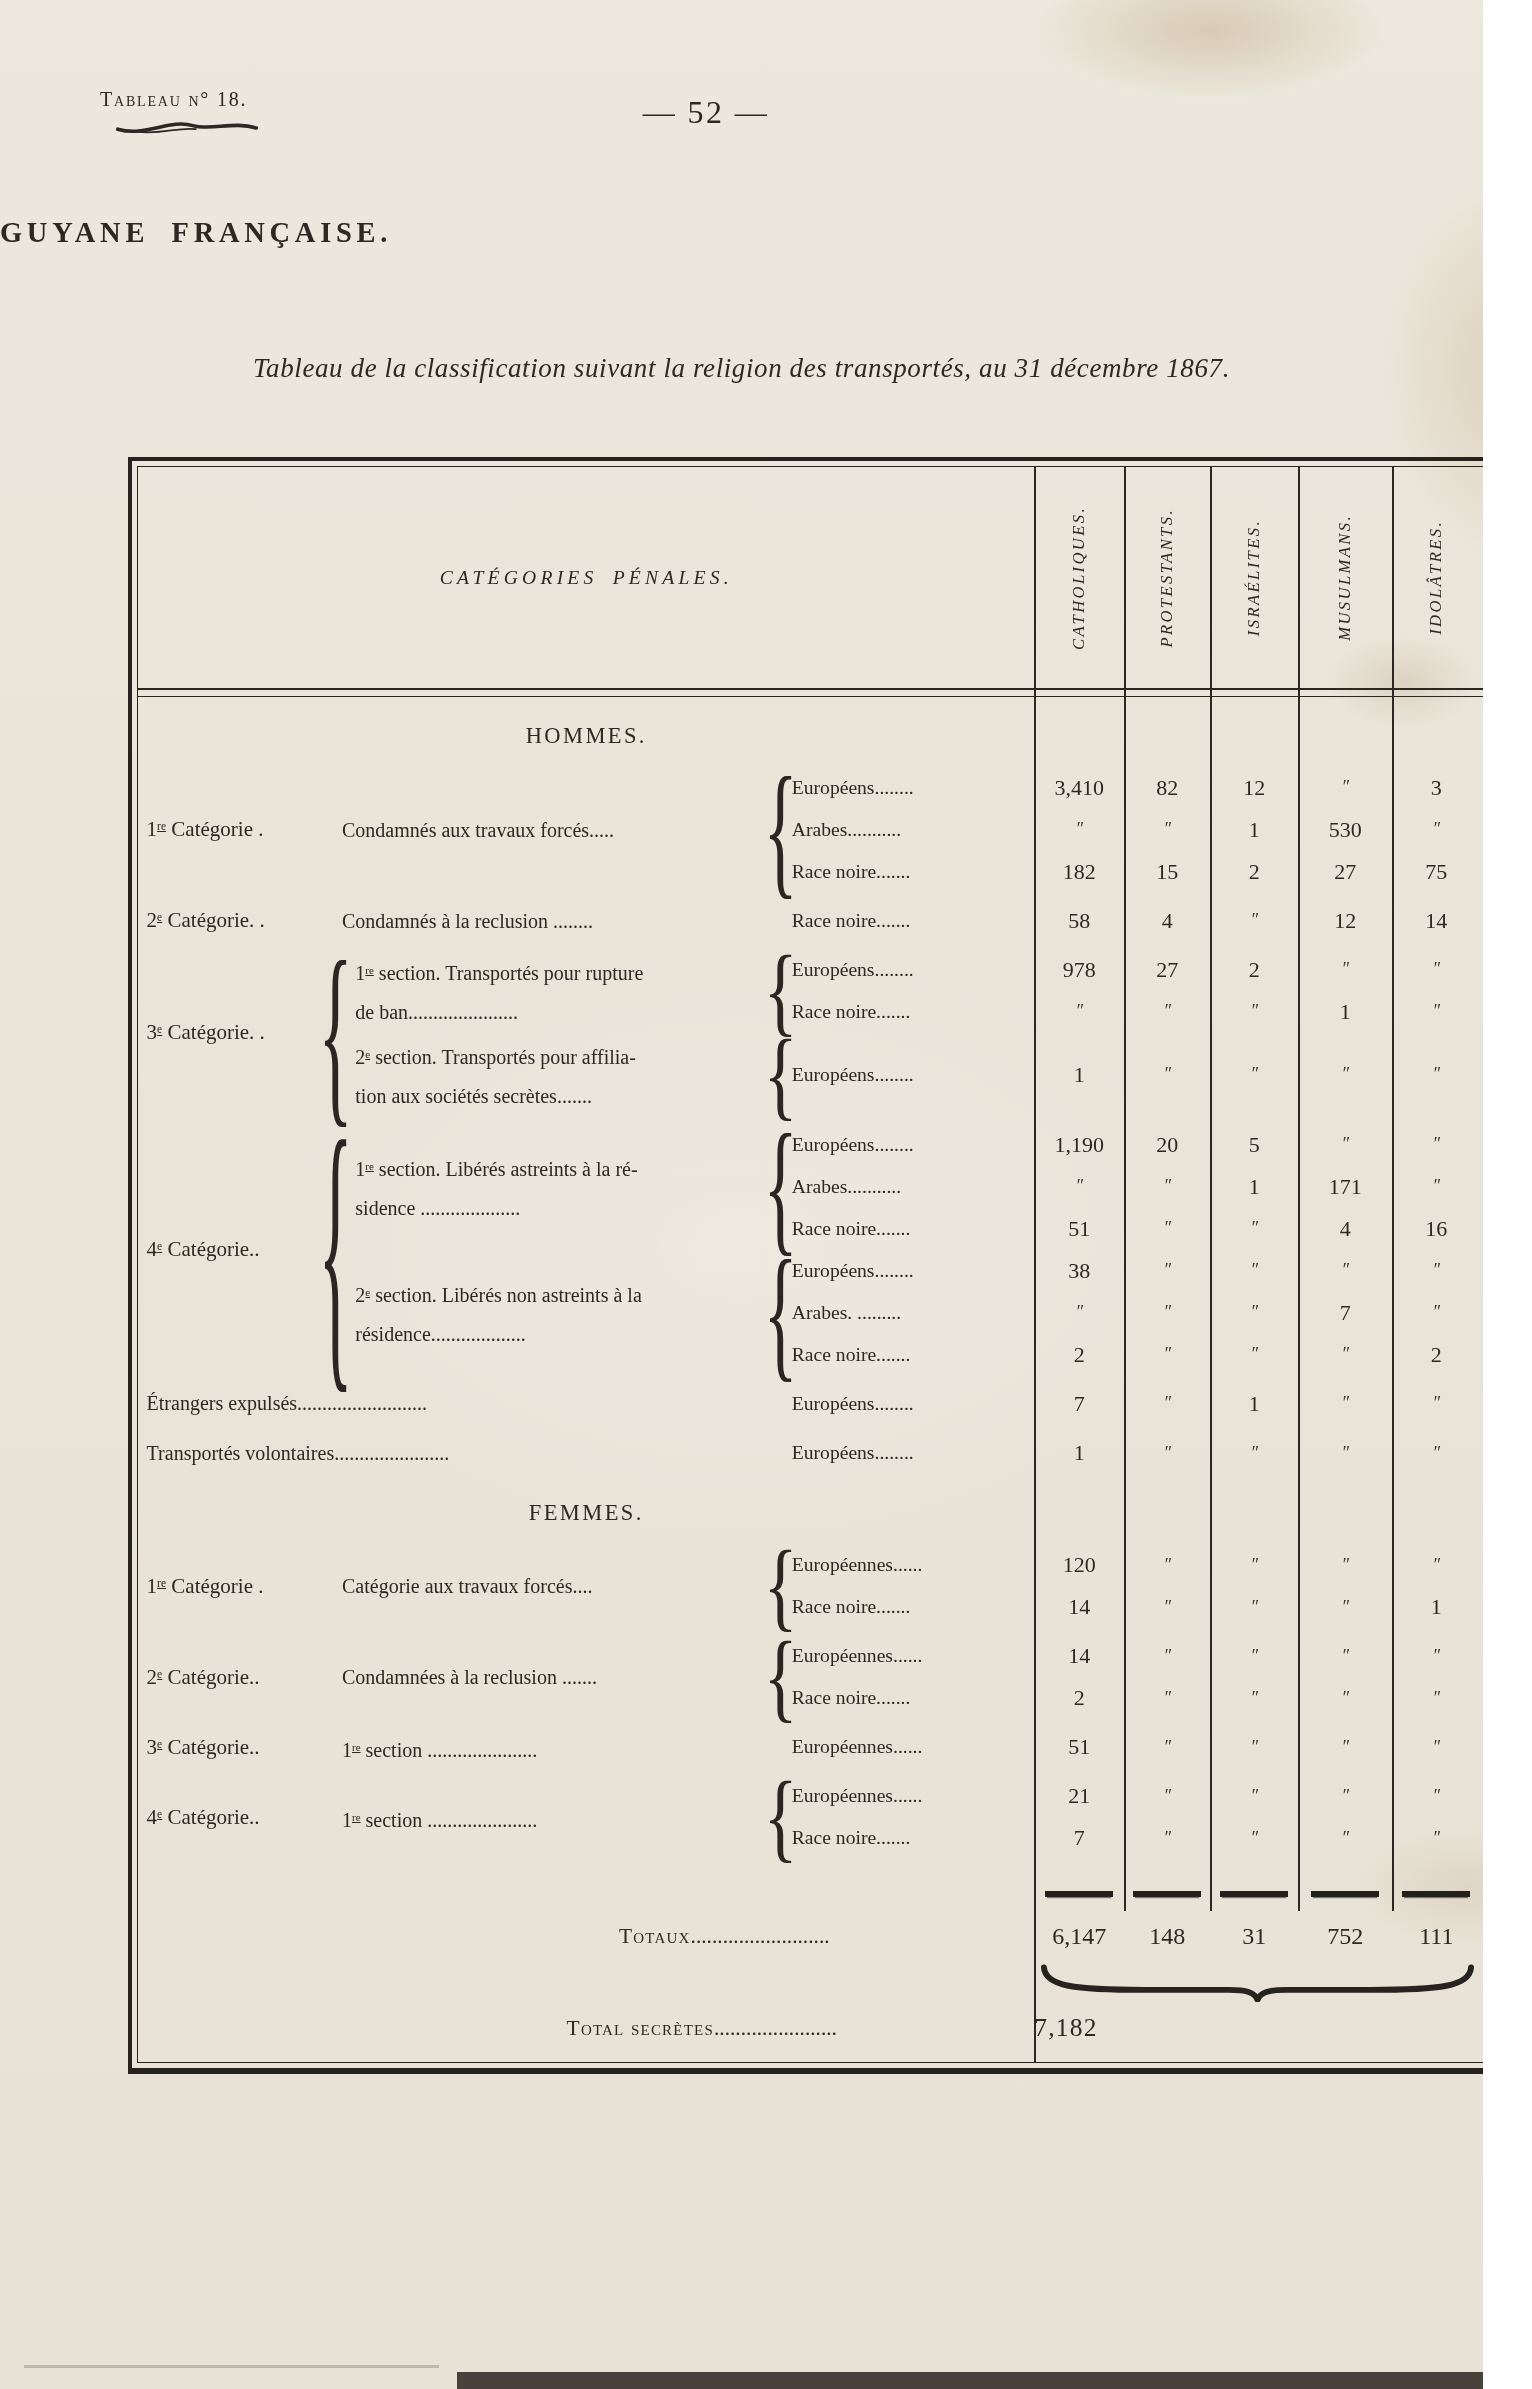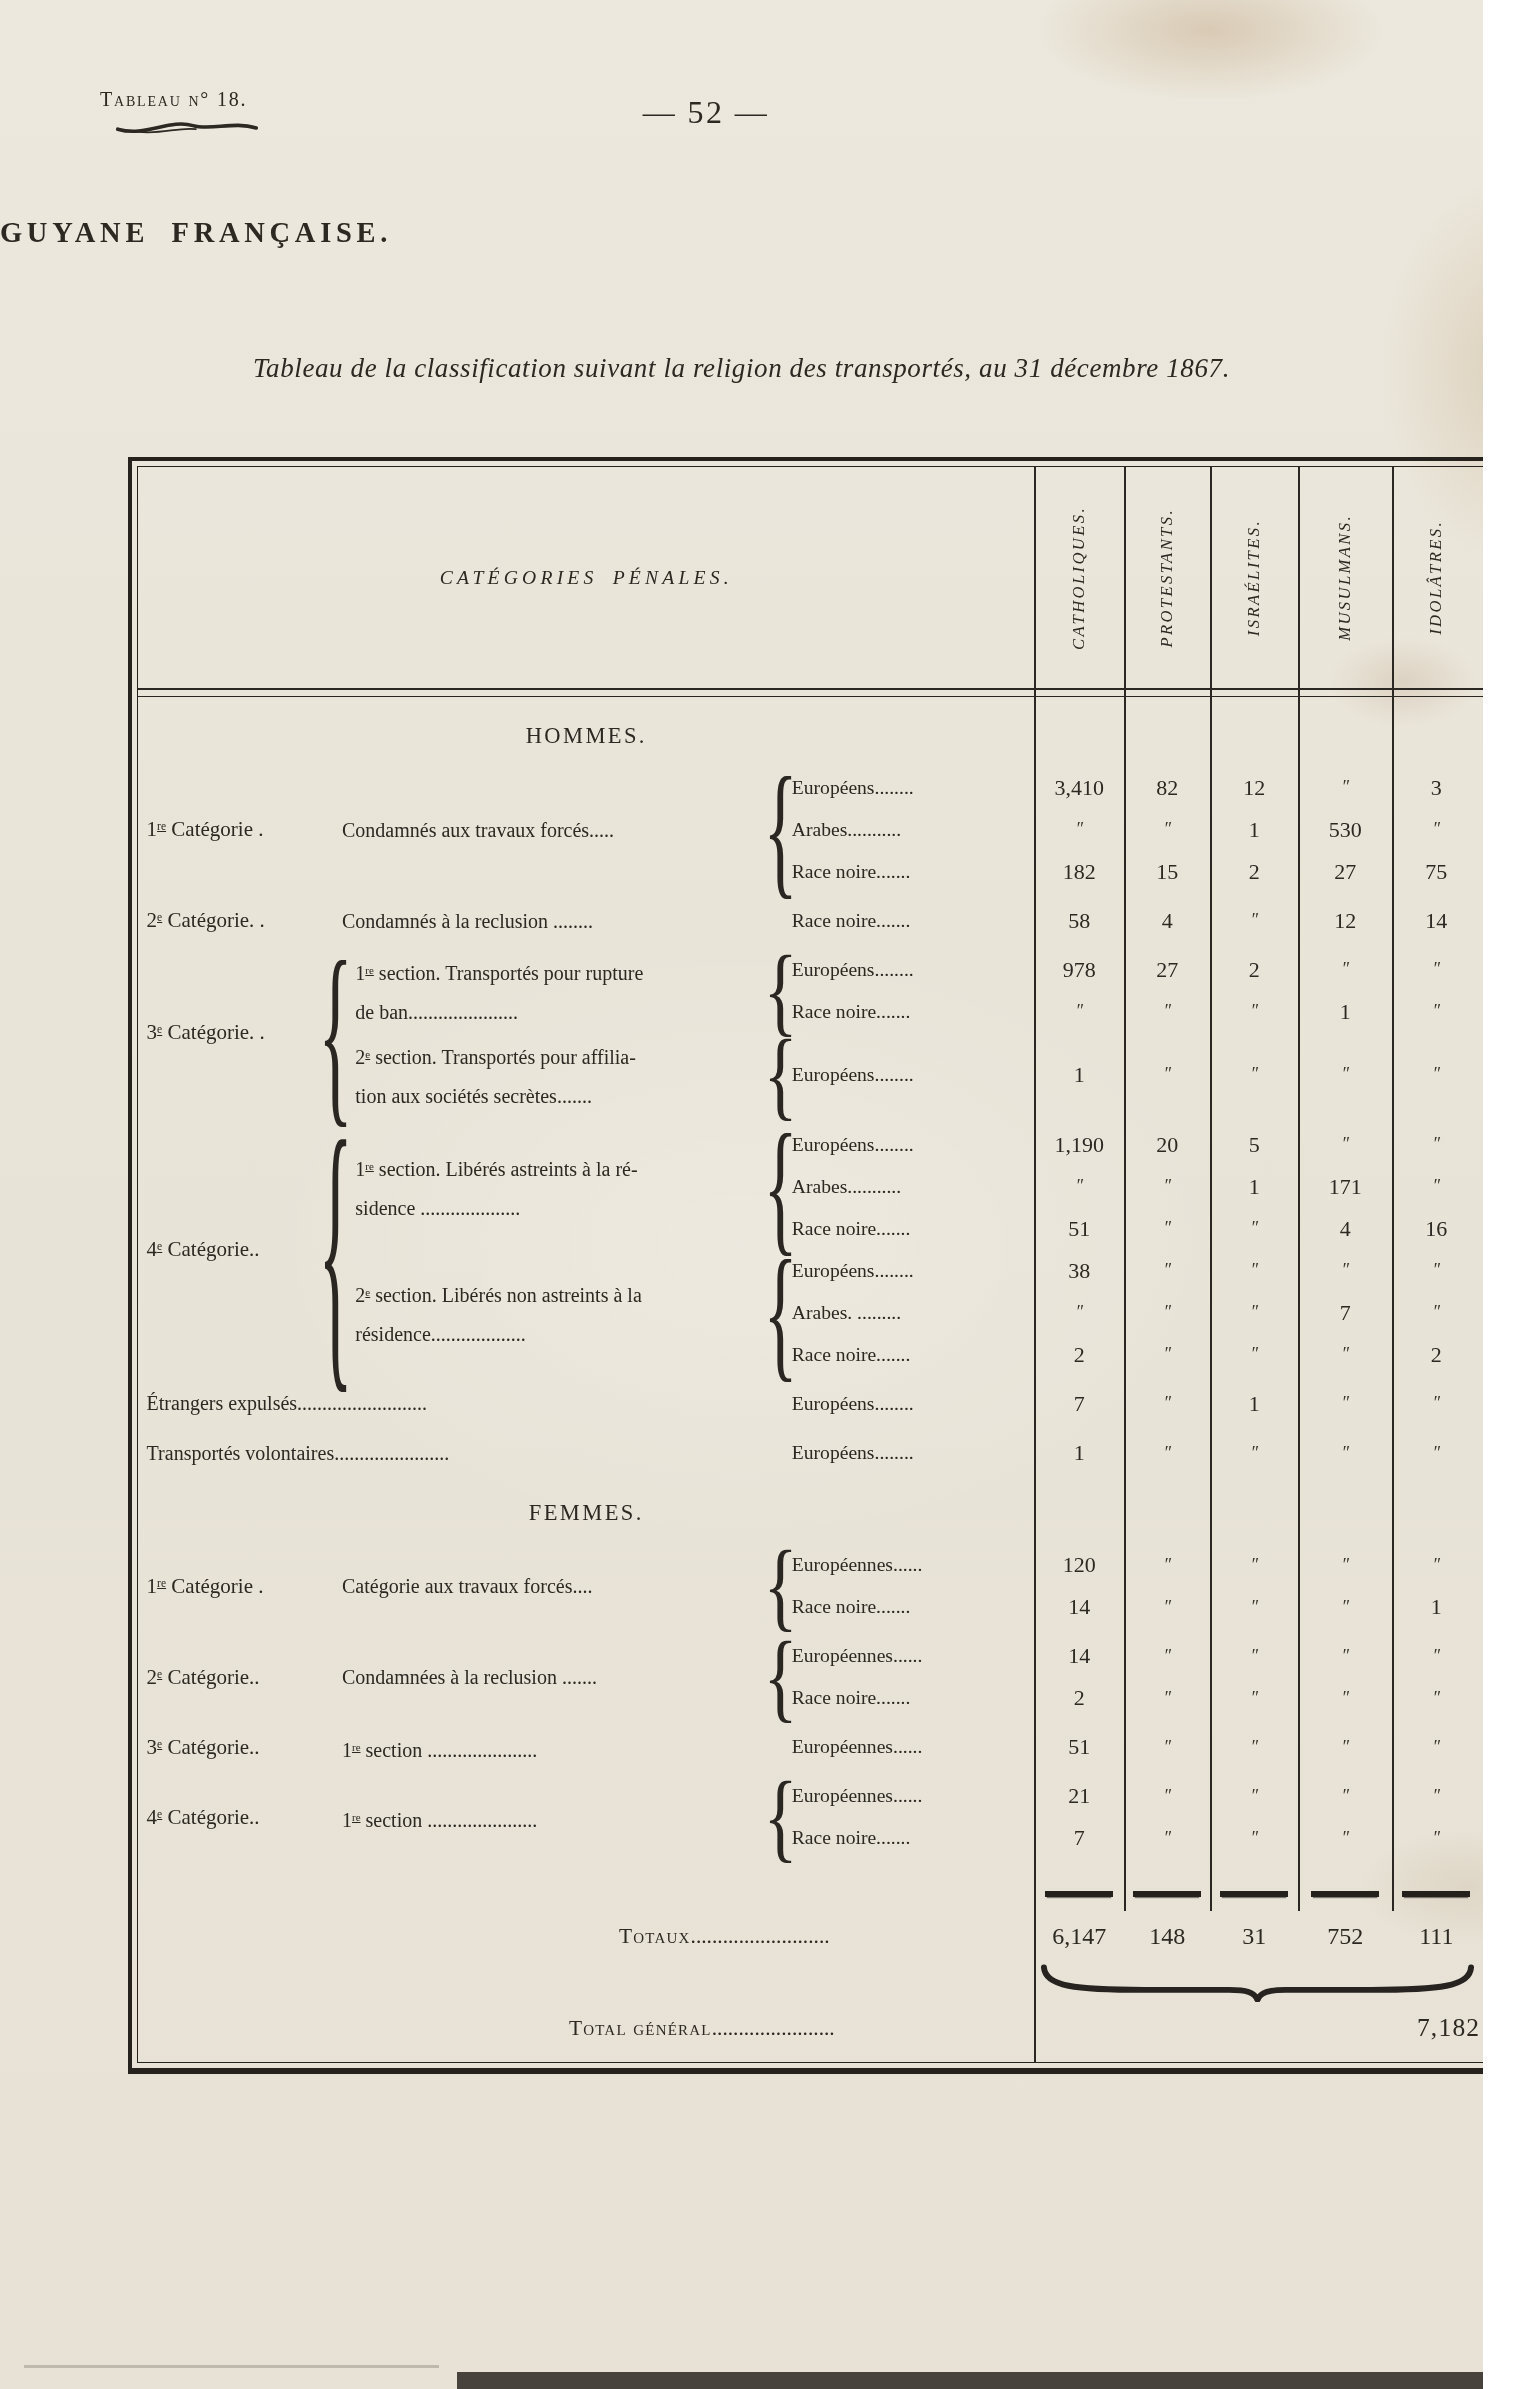--- a/index.html
+++ b/index.html
@@ -66,21 +66,21 @@
   .sumline{margin-top:27px;height:15.4px;}
   .spacer{width:896px;}
   .sum{width:68px;height:5.3px;background:#24211d;margin:0 auto;box-shadow:0 3px 0 -1.8px rgba(36,33,29,.55);}
   .totline{margin-top:12px;height:46px;}
   .tlabel{width:896px;box-sizing:border-box;padding-left:276px;font-size:21.4px;white-space:nowrap;overflow:hidden;text-align:center;}
   .tlabel.g{padding-left:231px;}
   .sc{font-variant:small-caps;letter-spacing:1.2px;}
   .tot{font-size:24px;}
   .hbracerow{margin-left:896px;width:446px;height:43px;display:flex;align-items:center;justify-content:center;}
   .grandline{height:51px;}
-  .grand{width:446px;text-align:right;font-size:25.5px;letter-spacing:1.2px;}
+  .grand{width:446px;text-align:left;font-size:25.5px;letter-spacing:1.2px;}
   
   .band-dark{position:absolute;left:457px;right:0;bottom:0;height:16.6px;background:#47433c;}
   .band-soft{position:absolute;left:24px;width:415px;bottom:21.4px;height:3px;background:rgba(95,90,78,.30);}
 </style>
 </head>
 <body>
 
 <div class="page">
 
   <div class="tableau-label">Tableau n° 18.</div>
@@ -474,21 +474,21 @@
       </div>
 
       <div class="hbracerow">
         <svg width="439" height="42" viewBox="0 0 740 70">
           <path d="M10,12 C12,44 62,50 180,50 L322,50 C352,50 364,54 370,66" stroke="#262320" stroke-width="10" fill="none" stroke-linecap="round"></path>
           <path d="M730,12 C728,44 678,50 560,50 L418,50 C388,50 376,54 370,66" stroke="#262320" stroke-width="10" fill="none" stroke-linecap="round"></path>
         </svg>
       </div>
 
       <div class="line grandline">
-        <div class="tlabel g"><span class="sc">Total général</span><span>.......................</span></div>
+        <div class="tlabel g"><span class="sc">Total secrètes</span><span>.......................</span></div>
         <div class="grand">7,182</div>
       </div>
 
     </div>
   </div>
 
   <div class="band-soft"></div>
   <div class="band-dark"></div>
 </div>
 

